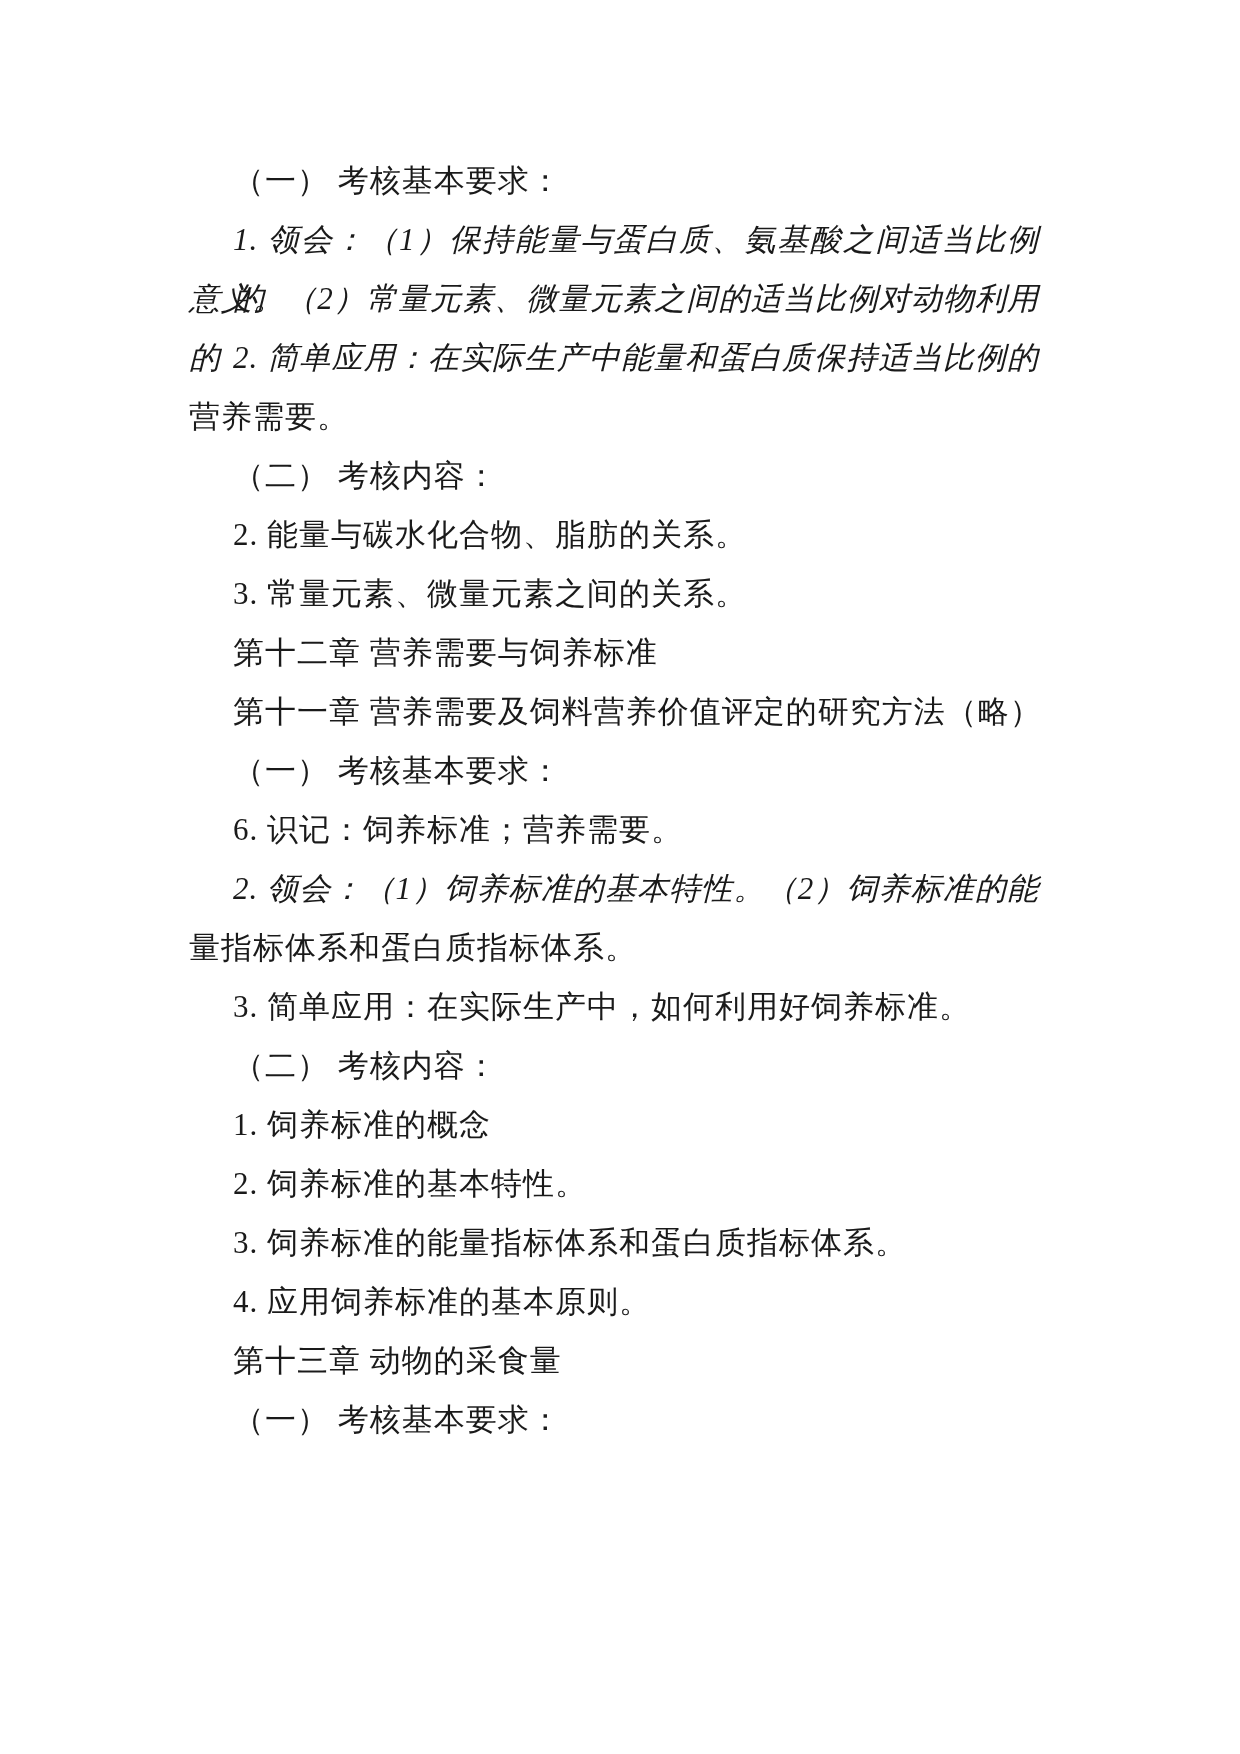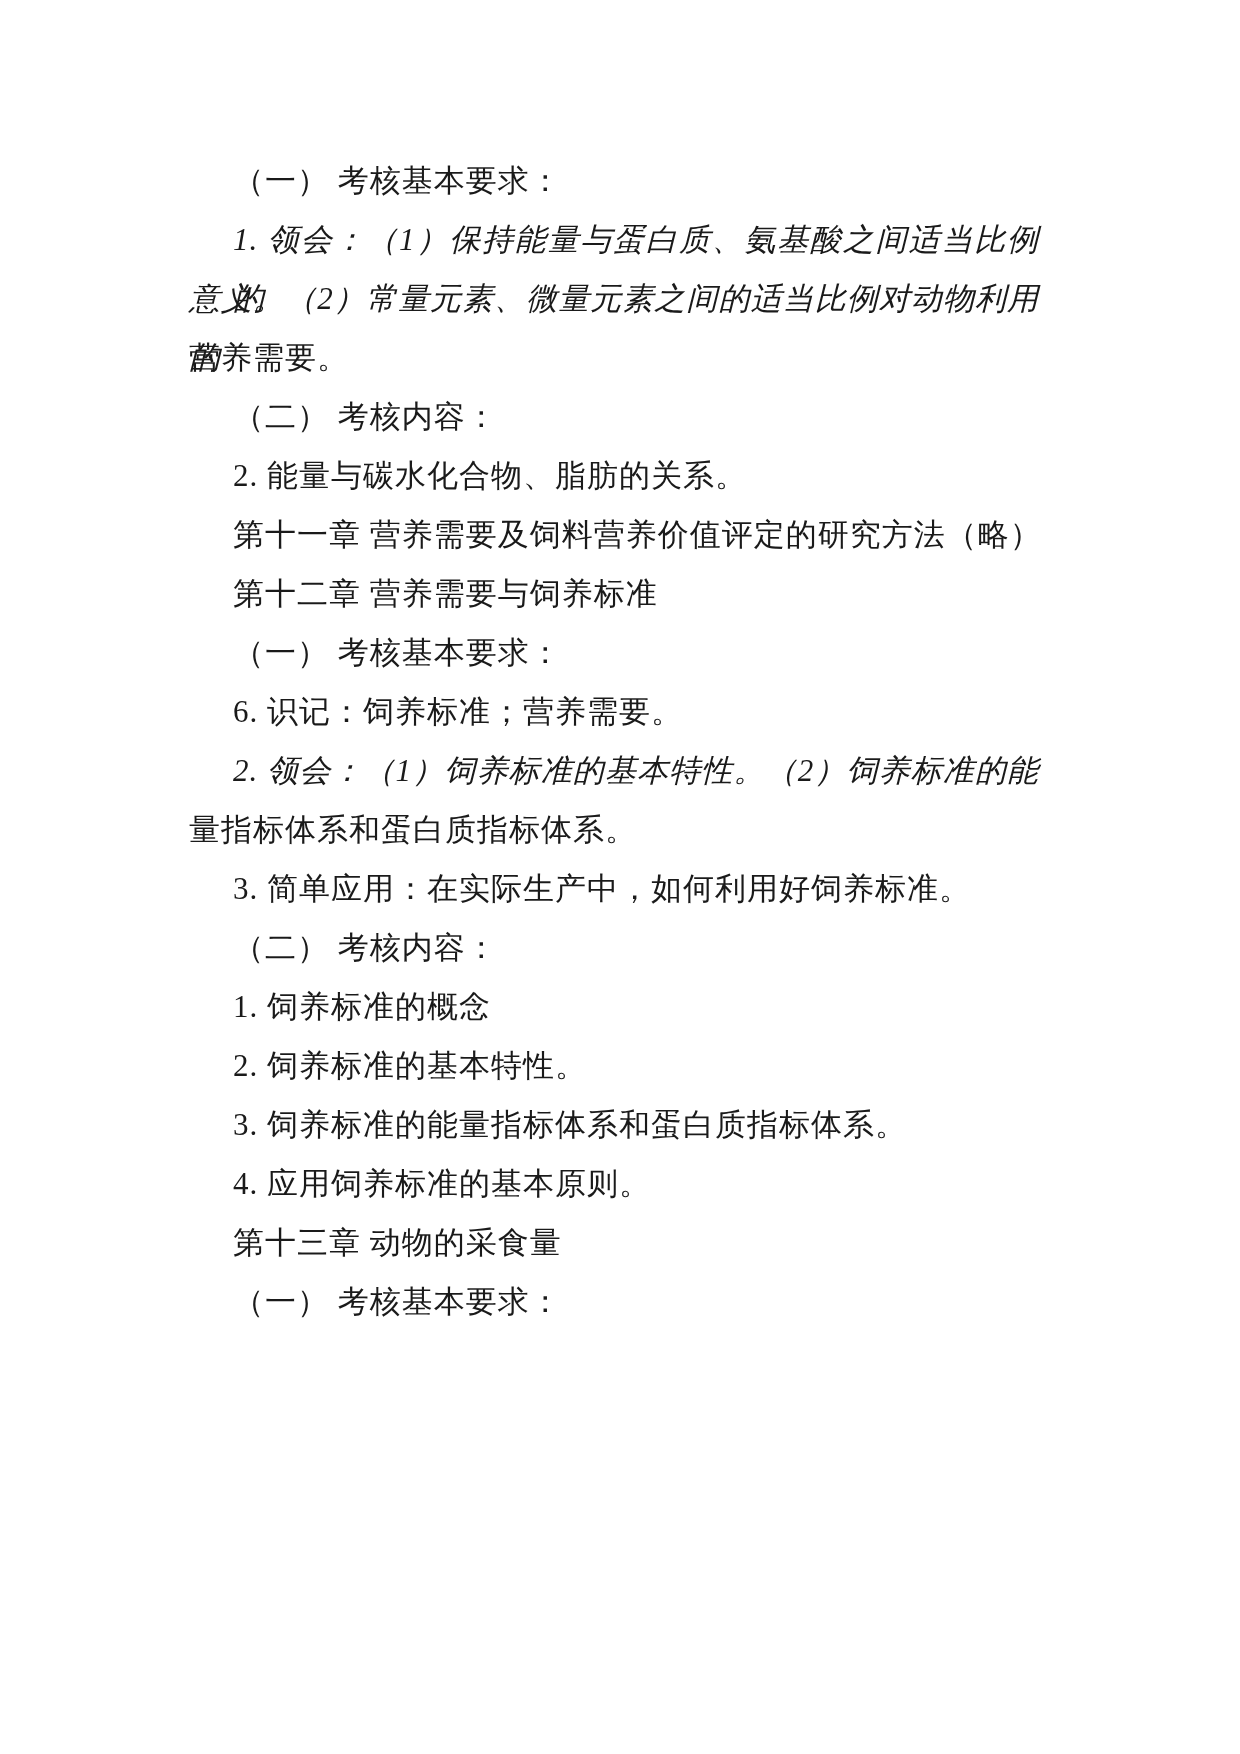--- a/index.html
+++ b/index.html
@@ -40,25 +40,27 @@
   }
 </style>
 </head>
 <body>
 
 <div class="page">
   <div class="doc">
     <div class="line indent">（一） 考核基本要求：</div>
     <div class="line indent justify">1. 领会：（1）保持能量与蛋白质、氨基酸之间适当比例的</div>
     <div class="line justify">意义。（2）常量元素、微量元素之间的适当比例对动物利用的</div>
+    <div class="line indent justify">2. 简单应用：在实际生产中能量和蛋白质保持适当比例的</div>
     <div class="line">营养需要。</div>
     <div class="line indent">（二） 考核内容：</div>
     <div class="line indent">2. 能量与碳水化合物、脂肪的关系。</div>
+    <div class="line indent">3. 常量元素、微量元素之间的关系。</div>
+    <div class="line indent">第十二章 营养需要与饲养标准</div>
     <div class="line indent">第十一章 营养需要及饲料营养价值评定的研究方法（略）</div>
-    <div class="line indent">第十二章 营养需要与饲养标准</div>
     <div class="line indent">（一） 考核基本要求：</div>
     <div class="line indent">6. 识记：饲养标准；营养需要。</div>
     <div class="line indent justify">2. 领会：（1）饲养标准的基本特性。（2）饲养标准的能</div>
     <div class="line">量指标体系和蛋白质指标体系。</div>
     <div class="line indent">3. 简单应用：在实际生产中，如何利用好饲养标准。</div>
     <div class="line indent">（二） 考核内容：</div>
     <div class="line indent">1. 饲养标准的概念</div>
     <div class="line indent">2. 饲养标准的基本特性。</div>
     <div class="line indent">3. 饲养标准的能量指标体系和蛋白质指标体系。</div>
     <div class="line indent">4. 应用饲养标准的基本原则。</div>

